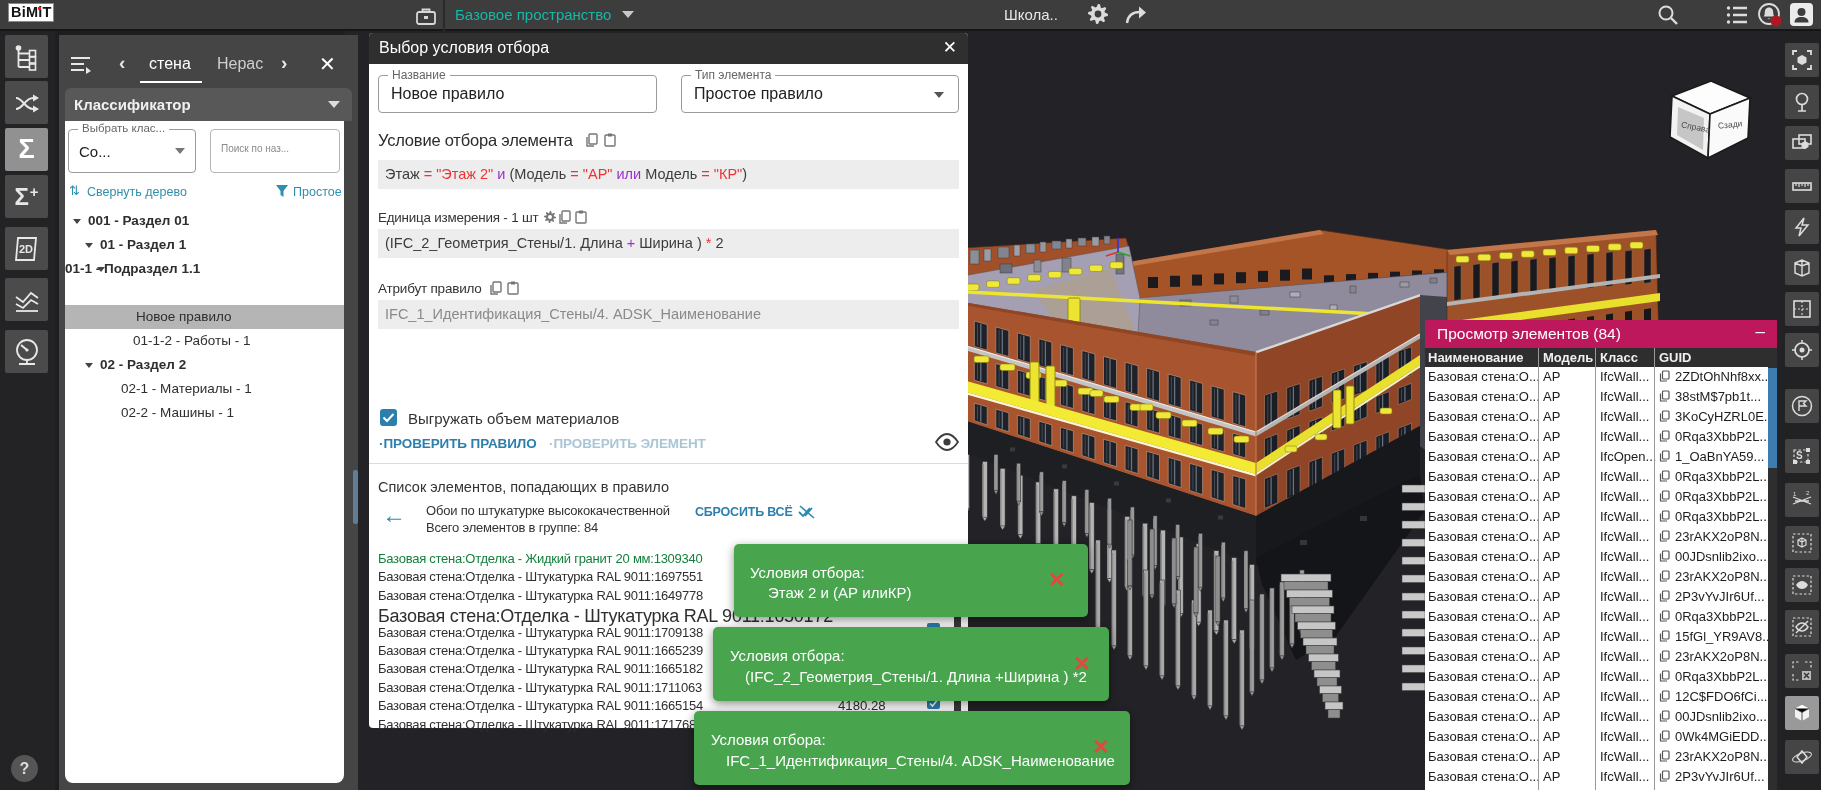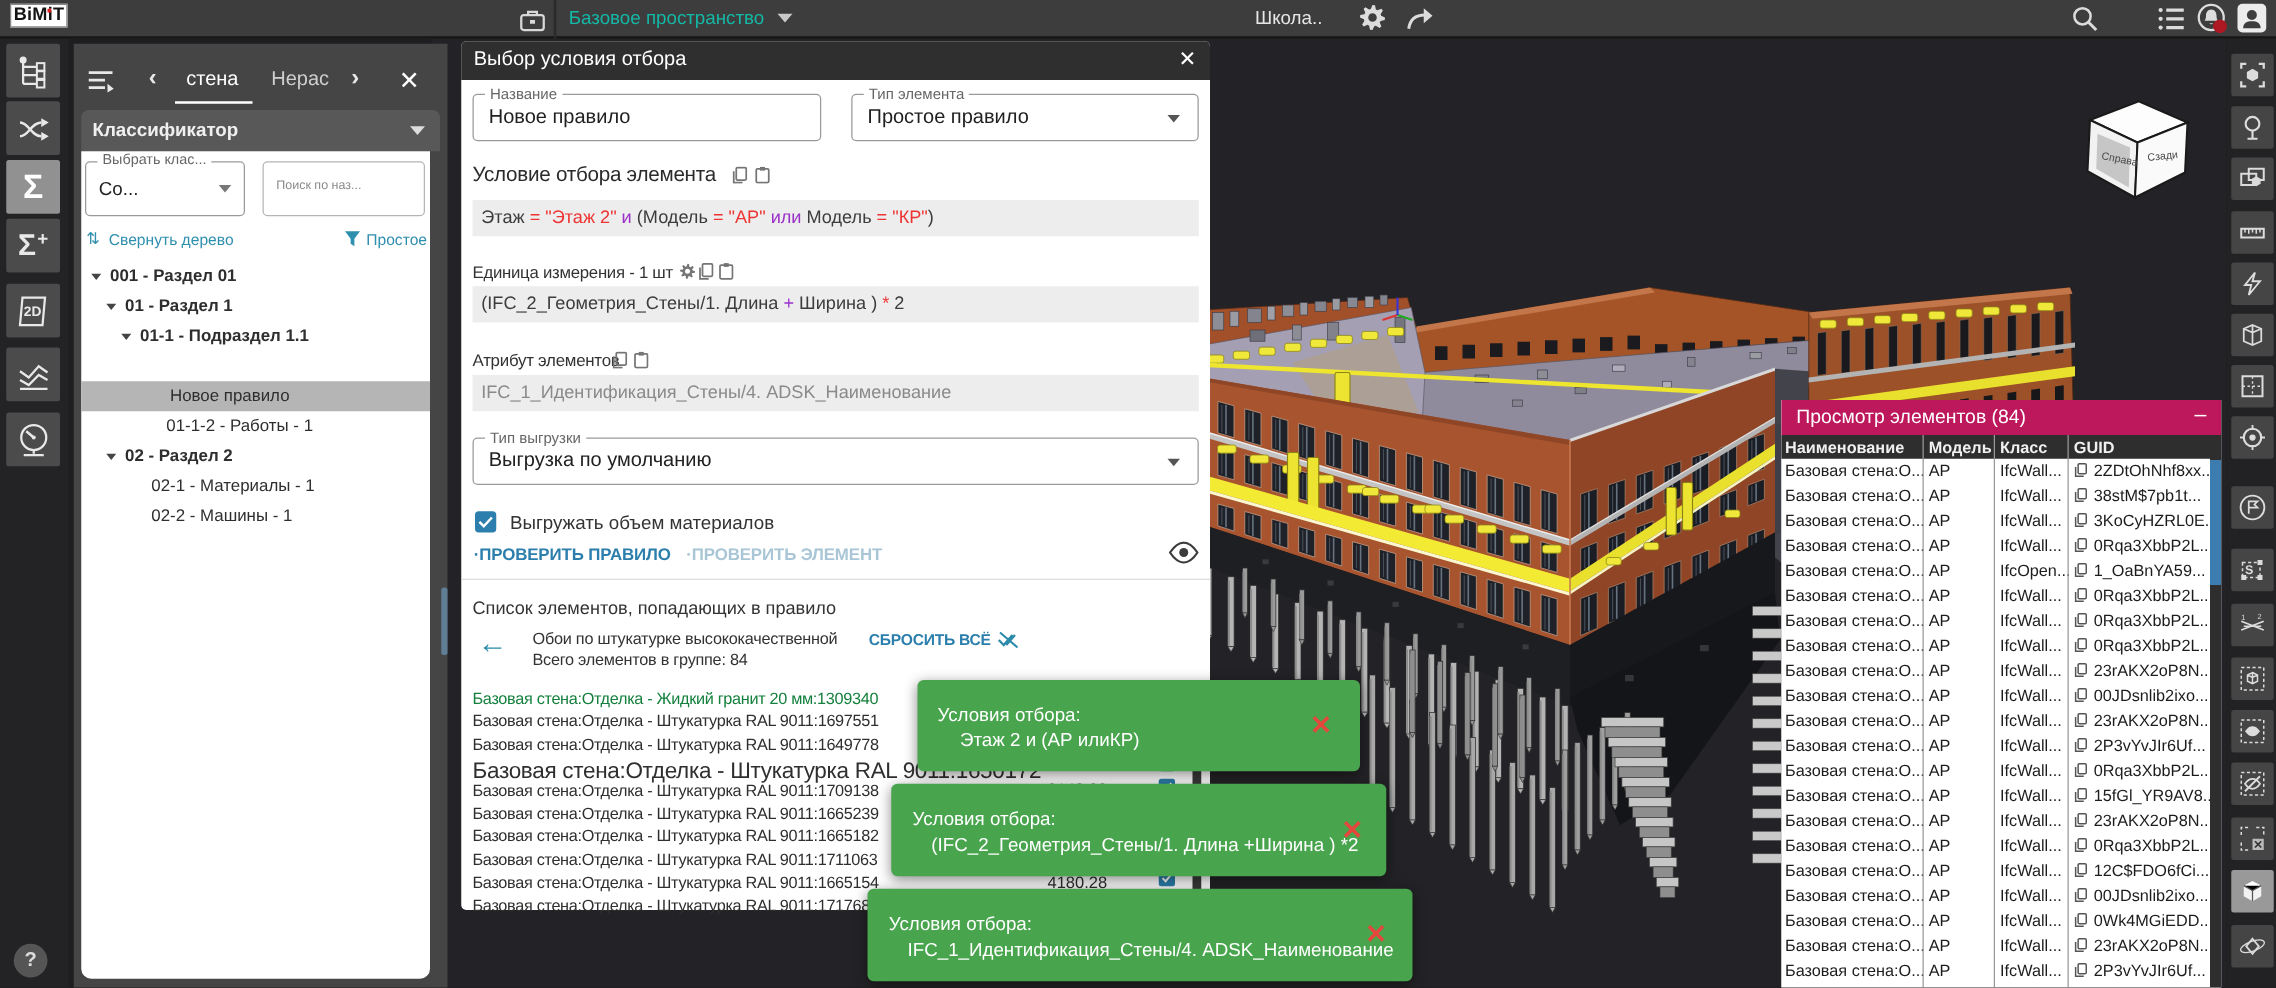--- a/index.html
+++ b/index.html
@@ -739,21 +739,21 @@
 <div class="abs" style="left:4px;top:62px;width:270px;height:18px">
         <span style="position:absolute;left:0;top:0;color:#2f8fae;font-size:13px">⇅</span>
         <span style="position:absolute;left:18px;top:2px;color:#2f8fae;font-size:12.5px">Свернуть дерево</span>
         <span style="position:absolute;left:206px;top:1px"><svg width="14" height="14" viewBox="0 0 14 14">
             <path d="M1 1 H13 L8.5 7 V13 L5.5 11 V7 Z" fill="#2f8fae"></path>
           </svg></span>
         <span style="position:absolute;left:224px;top:2px;color:#2f8fae;font-size:12.5px">Простое</span>
       </div>
 <div class="trow" style="top:88px;font-weight:bold"><span style="position:absolute;left:8px;top:10px;width:0;height:0;border-left:4.5px solid transparent;border-right:4.5px solid transparent;border-top:5px solid #444"></span><span style="margin-left:23px">001 - Раздел 01</span></div>
 <div class="trow" style="top:112px;font-weight:bold"><span style="position:absolute;left:20px;top:10px;width:0;height:0;border-left:4.5px solid transparent;border-right:4.5px solid transparent;border-top:5px solid #444"></span><span style="margin-left:35px">01 - Раздел 1</span></div>
-<div class="trow" style="top:136px;font-weight:bold"><span style="position:absolute;left:32px;top:10px;width:0;height:0;border-left:4.5px solid transparent;border-right:4.5px solid transparent;border-top:5px solid #444"></span><span style="margin-left:47px">01-1 - Подраздел 1.1</span></div>
+<div class="trow" style="top:136px;font-weight:bold"><span style="position:absolute;left:32px;top:10px;width:0;height:0;border-left:4.5px solid transparent;border-right:4.5px solid transparent;border-top:5px solid #444"></span><span style="">01-1 - Подраздел 1.1</span></div>
 <div class="trow" style="top:184px;background:#b5b5b5"><span style="margin-left:71px">Новое правило</span></div>
 <div class="trow" style="top:208px;font-weight:normal"><span style="margin-left:68px">01-1-2 - Работы - 1</span></div>
 <div class="trow" style="top:232px;font-weight:bold"><span style="position:absolute;left:20px;top:10px;width:0;height:0;border-left:4.5px solid transparent;border-right:4.5px solid transparent;border-top:5px solid #444"></span><span style="margin-left:35px">02 - Раздел 2</span></div>
 <div class="trow" style="top:256px;font-weight:normal"><span style="margin-left:56px">02-1 - Материалы - 1</span></div>
 <div class="trow" style="top:280px;font-weight:normal"><span style="margin-left:56px">02-2 - Машины - 1</span></div>
 </div>
 </div>
 <div class="abs" style="left:353px;top:470px;width:5px;height:54px;background:#5f7d95;border-radius:2px"></div>
 <div class="abs" style="left:369px;top:33px;width:599px;height:695px;background:#fff;border-radius:4px">
 <div class="abs" style="left:0;top:0;width:599px;height:31px;background:#2f2f2f;border-radius:4px 4px 0 0">
@@ -786,35 +786,30 @@
       </svg></div>
     <div class="abs" style="left:189px;top:177px"><svg width="13" height="14" viewBox="0 0 13 14">
         <rect x="4" y="1" width="8" height="10" rx="1" fill="none" stroke="#757575" stroke-width="1.4"></rect>
         <path d="M2 4 V13 H9" fill="none" stroke="#757575" stroke-width="1.4"></path>
       </svg></div>
     <div class="abs" style="left:206px;top:177px"><svg width="12" height="14" viewBox="0 0 12 14">
         <rect x="1" y="2" width="10" height="11" rx="1" fill="none" stroke="#757575" stroke-width="1.4"></rect>
         <rect x="4" y="0.5" width="4" height="3" fill="#757575"></rect>
       </svg></div>
 <div class="gstrip" style="top:196px">(IFC_2_Геометрия_Стены/1. Длина <span class="pur">+</span> Ширина ) <span class="red">*</span> 2</div>
-<div class="abs" style="left:9px;top:248px;font-size:13.5px;color:#333;letter-spacing:-0.2px">Атрибут элементов</div>
+<div class="abs" style="left:9px;top:248px;font-size:13.5px;color:#333;letter-spacing:-0.2px">Атрибут правило</div>
     <div class="abs" style="left:120px;top:248px"><svg width="13" height="14" viewBox="0 0 13 14">
         <rect x="4" y="1" width="8" height="10" rx="1" fill="none" stroke="#757575" stroke-width="1.4"></rect>
         <path d="M2 4 V13 H9" fill="none" stroke="#757575" stroke-width="1.4"></path>
       </svg></div>
     <div class="abs" style="left:138px;top:248px"><svg width="12" height="14" viewBox="0 0 12 14">
         <rect x="1" y="2" width="10" height="11" rx="1" fill="none" stroke="#757575" stroke-width="1.4"></rect>
         <rect x="4" y="0.5" width="4" height="3" fill="#757575"></rect>
       </svg></div>
 <div class="gstrip dim" style="top:267px">IFC_1_Идентификация_Стены/4. ADSK_Наименование</div>
-<div class="fieldset" style="left:9px;top:317px;width:581px;height:38px">
-      <span class="legend">Тип выгрузки</span>
-      <span style="position:absolute;left:12px;top:9px;font-size:16px;color:#212121">Выгрузка по умолчанию</span>
-      <span style="position:absolute;right:14px;top:16px;width:0;height:0;border-left:5.5px solid transparent;border-right:5.5px solid transparent;border-top:6.5px solid #555"></span>
-    </div>
 <div class="abs" style="left:11px;top:376px;width:17px;height:17px;background:#2c7fad;border-radius:3px"><svg width="17" height="17" viewBox="0 0 17 17">
         <path d="M3.5 8.5 L7 12 L13.5 5" stroke="#fff" stroke-width="2" fill="none"></path>
       </svg></div>
 <div class="abs" style="left:39px;top:377px;font-size:15px;color:#333">Выгружать объем материалов</div>
 <div class="abs" style="left:10px;top:403px;font-size:13.5px;font-weight:bold;color:#2c7fad;letter-spacing:-0.1px">·ПРОВЕРИТЬ ПРАВИЛО</div>
 <div class="abs" style="left:180px;top:403px;font-size:13.5px;font-weight:bold;color:#a9c6d6;letter-spacing:-0.1px">·ПРОВЕРИТЬ ЭЛЕМЕНТ</div>
 <div class="abs" style="left:566px;top:400px"><svg width="24" height="18" viewBox="0 0 24 18">
         <path d="M1 9 C5 3 9 1 12 1 C15 1 19 3 23 9 C19 15 15 17 12 17 C9 17 5 15 1 9 Z" fill="none" stroke="#3c3c3c" stroke-width="1.8"></path>
         <circle cx="12" cy="9" r="3.6" fill="#3c3c3c"></circle>
       </svg></div>

